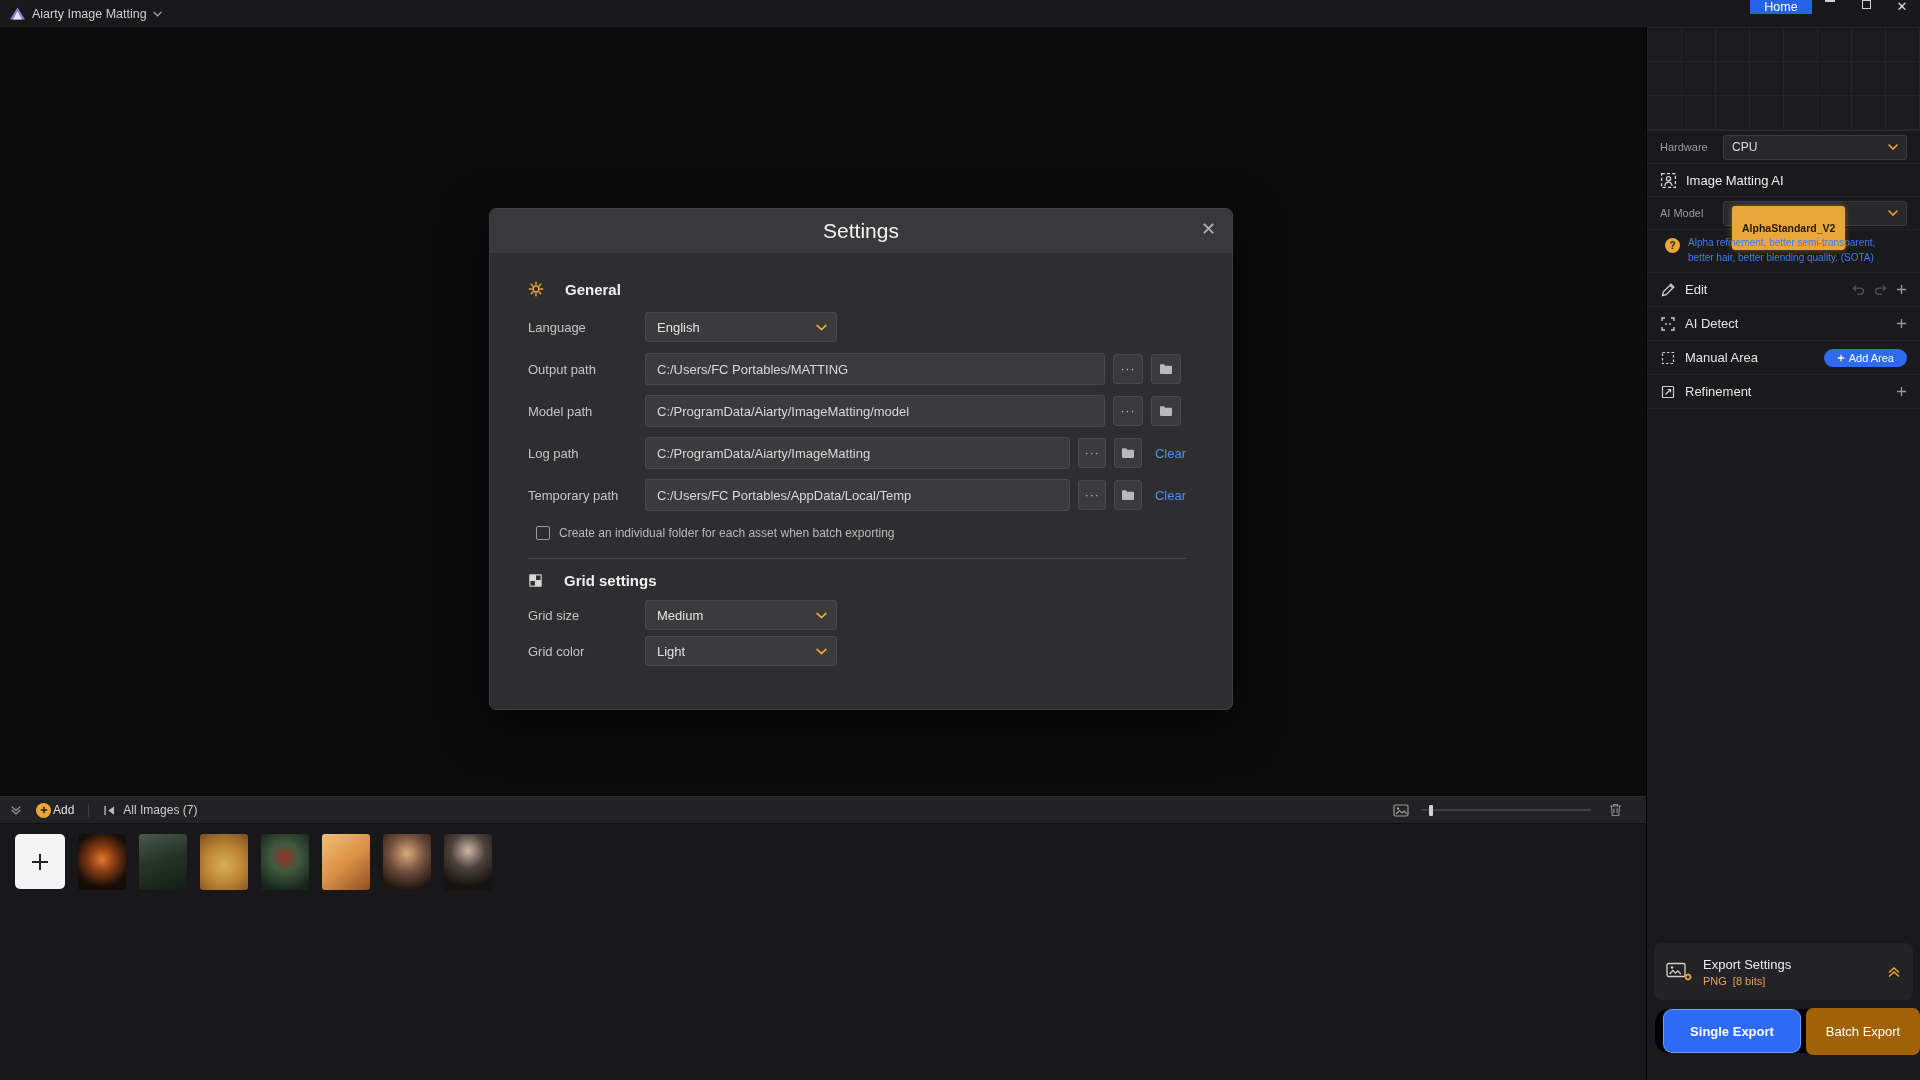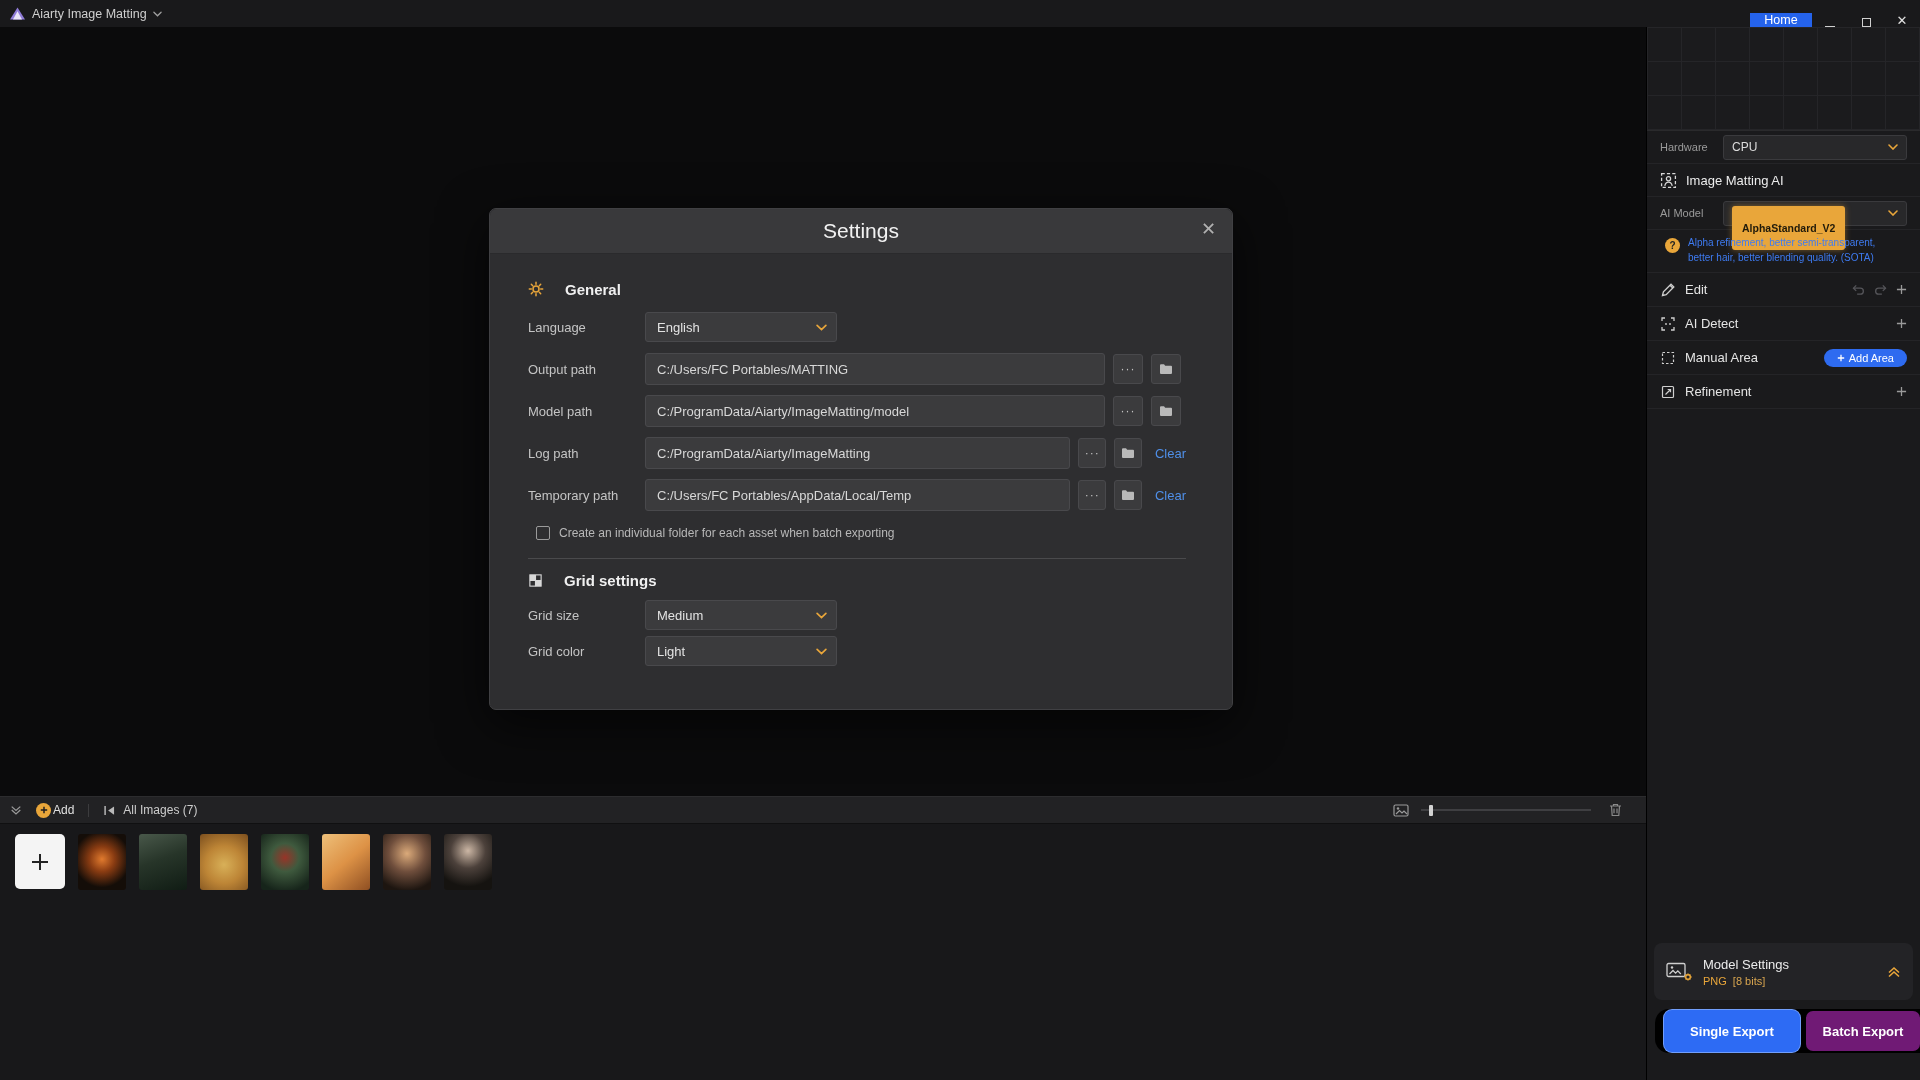--- a/index.html
+++ b/index.html
@@ -13,21 +13,21 @@
   svg { display:block; }
 
   
   .titlebar {
     position:absolute; top:0; left:0; width:1920px; height:27px;
     background:#19191b; display:flex; align-items:center; z-index:50;
   }
   .tb-logo { margin-left:10px; }
   .tb-title { margin-left:7px; font-size:12.5px; color:#cfcfcf; }
   .tb-chevron { margin-left:6px; }
-  .tb-right { margin-left:auto; display:flex; height:100%; align-items:flex-end;padding-left:16px; }
+  .tb-right { margin-left:auto; display:flex; height:100%; align-items:flex-start;padding-left:16px; }
   .home-btn {
     width:62px; background:#2563eb; color:#fff; font-size:12.5px;
     display:flex; align-items:center; justify-content:center; cursor:pointer;
   }
   .win-btn { width:36px; display:flex; align-items:center; justify-content:center; color:#d8d8d8; cursor:pointer; }
   .min-glyph { width:10px; height:1.5px; background:#d0d0d0; }
   .max-glyph { width:9px; height:9px; border:1.3px solid #d0d0d0; }
   .close-glyph { font-size:13px; color:#e0e0e0; line-height:1; }
 
   
@@ -129,22 +129,22 @@
     position:absolute; left:8px; right:0; bottom:27px; height:44px;
     background:#000; border-radius:14px 0 0 14px;
     display:flex; align-items:center; padding:4px 0 4px 8px; gap:5px;
   }
   .btn-single {
     width:138px; height:44px; border-radius:9px; background:#2d6bf4;
     border:1px solid rgba(170,200,255,.55); color:#fff; font-size:13px; font-weight:bold;
     font-family:"Liberation Sans", sans-serif; cursor:pointer;
   }
   .btn-batch {
-    flex:1; height:40px; border-radius:7px; background:#701a75; border:none;
-    color:#fff; font-size:13px; font-weight:bold; font-family:"Liberation Sans", sans-serif;
+    flex:1; height:47px; border-radius:7px; background:#a16207; border:none;
+    color:#fff; font-size:13px; font-weight:normal; font-family:"Liberation Sans", sans-serif;
     cursor:pointer;
   }
 
   
   .modal {
     position:absolute; left:489px; top:208px; width:744px; height:502px;
     background:#2e2e30; border:1px solid #404043; border-radius:7px;
     box-shadow:0 14px 50px rgba(0,0,0,.65); z-index:40;
   }
   .modal-header {
@@ -436,21 +436,21 @@
             <path d="M3.5 13l3.5-3.5 2.6 2.6 2.2-2.2 3 3.1"></path>
           </g>
           <circle cx="6" cy="6.5" r="1.2" fill="#cfcfcf"></circle>
           <g stroke="#e9a63a" fill="none" stroke-width="1.4">
             <circle cx="22" cy="16" r="2.3"></circle>
             <path d="M22 12.4v1.3M22 18.3v1.3M18.4 16h1.3M24.3 16h1.3M19.6 13.6l.9.9M23.5 17.5l.9.9M24.4 13.6l-.9.9M20.5 17.5l-.9.9"></path>
           </g>
         </svg>
     </span>
     <div class="exp-text">
-      <span class="exp-title">Model Settings</span>
+      <span class="exp-title">Export Settings</span>
       <span class="exp-sub">
         <span class="exp-fmt">PNG</span>
         <span class="exp-bits">[8 bits]</span>
       </span>
     </div>
     <span class="exp-collapse">
       <svg width="14" height="12" viewBox="0 0 14 12">
           <g fill="none" stroke="#e9a63a" stroke-width="1.6">
             <path d="M2 6.5L7 2l5 4.5"></path>
             <path d="M2 10.5L7 6l5 4.5"></path>

